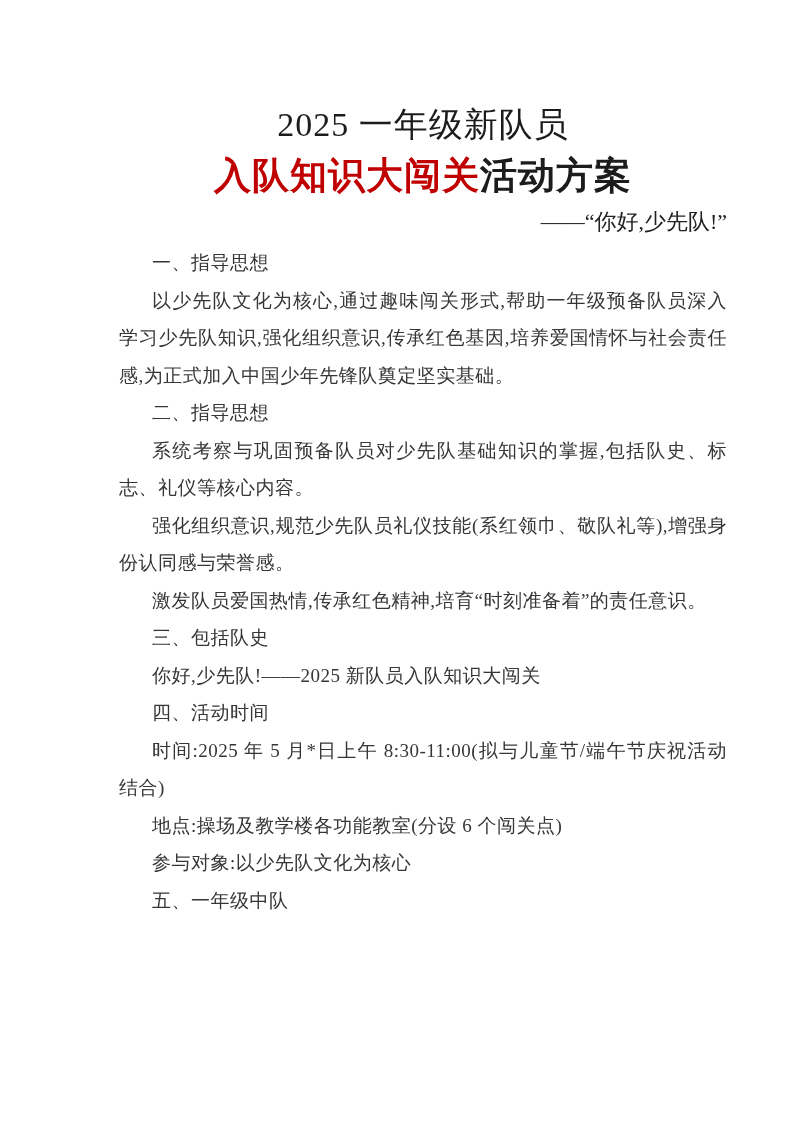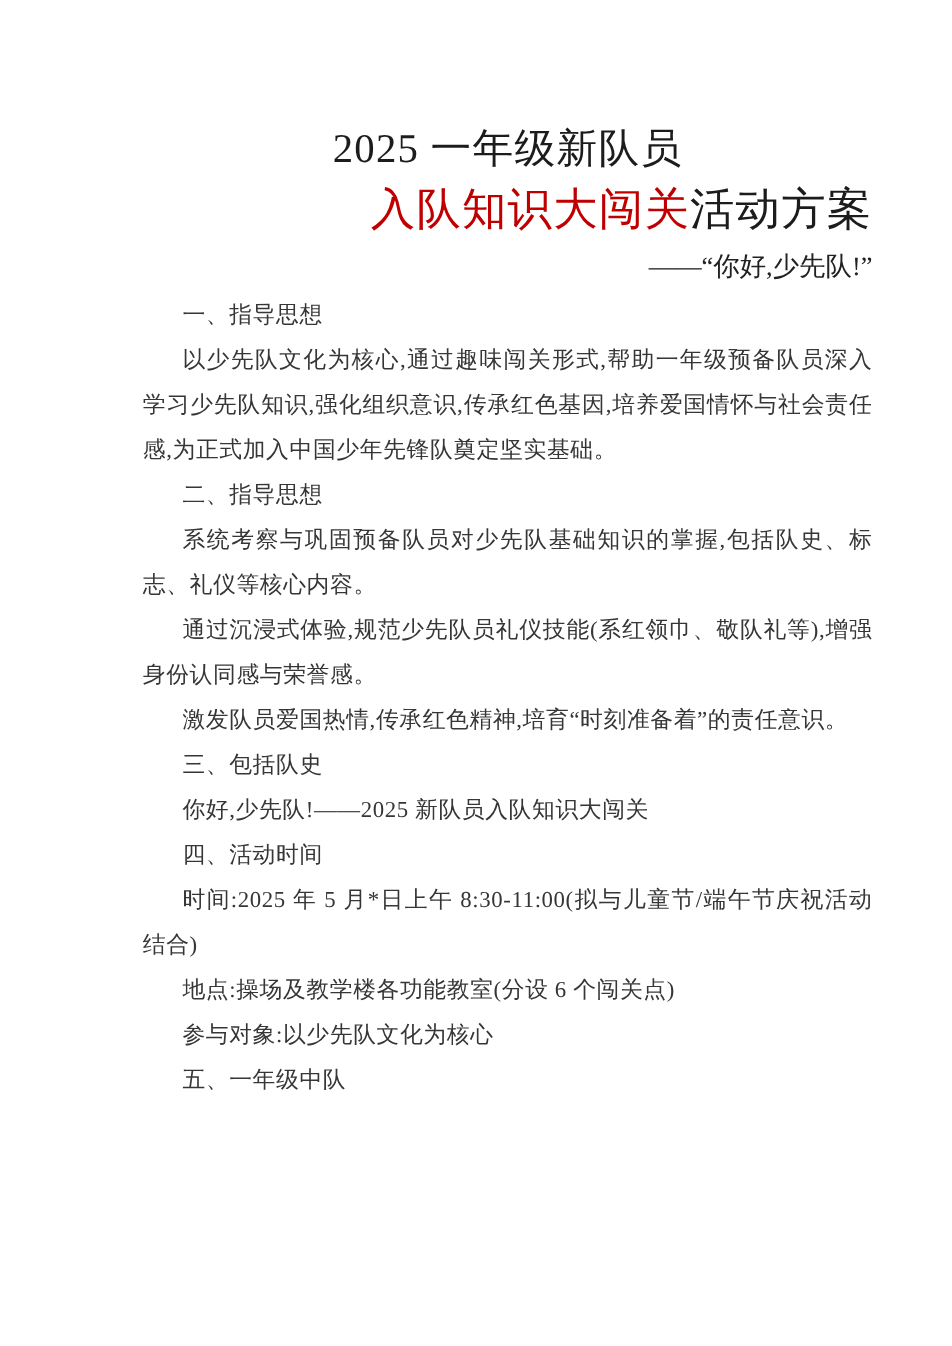--- a/index.html
+++ b/index.html
@@ -23,23 +23,23 @@
     font-weight: normal;
     line-height: 50px;
     text-align: center;
     color: #1c1c1c;
     letter-spacing: 1px;
     white-space: nowrap;
   }
   .title-line2 {
     margin: 0;
     font-size: 37px;
-    font-weight: normal;
+    font-weight: bold;
     line-height: 52px;
-    text-align: right;
+    text-align: center;
     color: #1c1c1c;
     letter-spacing: 1px;
     white-space: nowrap;
   }
   .title-red {
     color: var(--accent-red, #c00000);
   }
   .subtitle {
     margin: 0;
     font-size: 22px;
@@ -65,21 +65,21 @@
 
 <div class="page">
   <h1 class="title-line1">2025 一年级新队员</h1>
   <h1 class="title-line2"><span class="title-red">入队知识大闯关</span><span>活动方案</span></h1>
   <p class="subtitle">——“你好,少先队!”</p>
   <div class="doc-body" id="body-paragraphs">
       <p class="para">一、指导思想</p>
       <p class="para">以少先队文化为核心,通过趣味闯关形式,帮助一年级预备队员深入学习少先队知识,强化组织意识,传承红色基因,培养爱国情怀与社会责任感,为正式加入中国少年先锋队奠定坚实基础。</p>
       <p class="para">二、指导思想</p>
       <p class="para">系统考察与巩固预备队员对少先队基础知识的掌握,包括队史、标志、礼仪等核心内容。</p>
-      <p class="para">通过沉浸式体验,规范少先队员礼仪技能(系红领巾、敬队礼等),增强身份认同感与荣誉感。</p>
+      <p class="para">强化组织意识,规范少先队员礼仪技能(系红领巾、敬队礼等),增强身份认同感与荣誉感。</p>
       <p class="para">激发队员爱国热情,传承红色精神,培育“时刻准备着”的责任意识。</p>
       <p class="para">三、包括队史</p>
       <p class="para">你好,少先队!——2025 新队员入队知识大闯关</p>
       <p class="para">四、活动时间</p>
       <p class="para">时间:2025 年 5 月*日上午 8:30-11:00(拟与儿童节/端午节庆祝活动结合)</p>
       <p class="para">地点:操场及教学楼各功能教室(分设 6 个闯关点)</p>
       <p class="para">参与对象:以少先队文化为核心</p>
       <p class="para">五、一年级中队</p>
     </div>
 </div>

